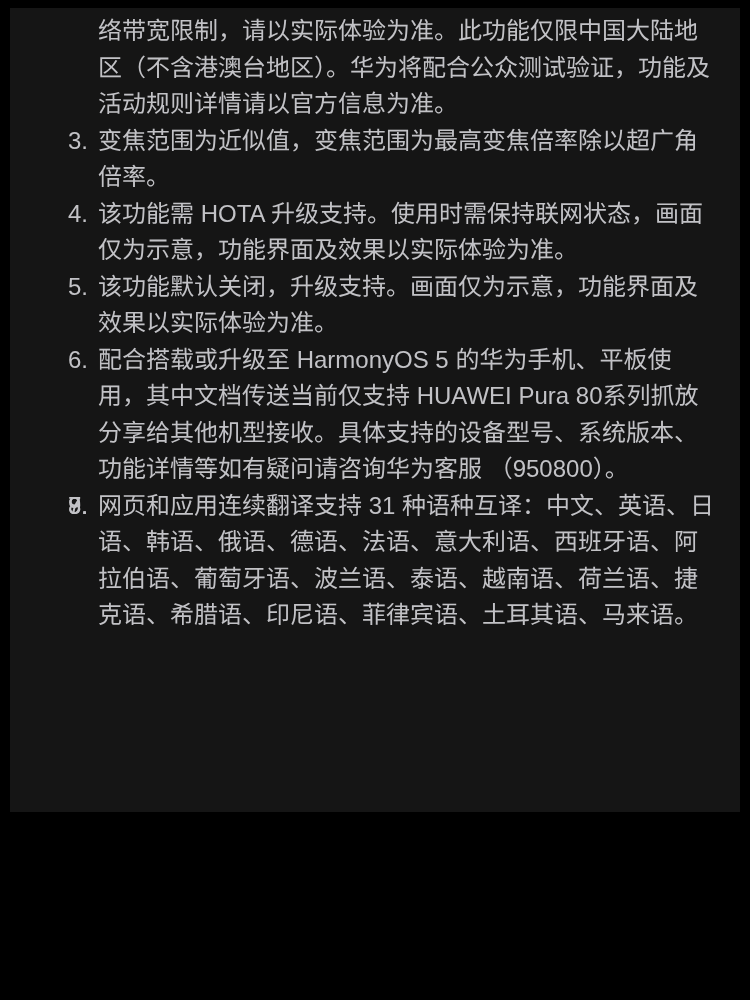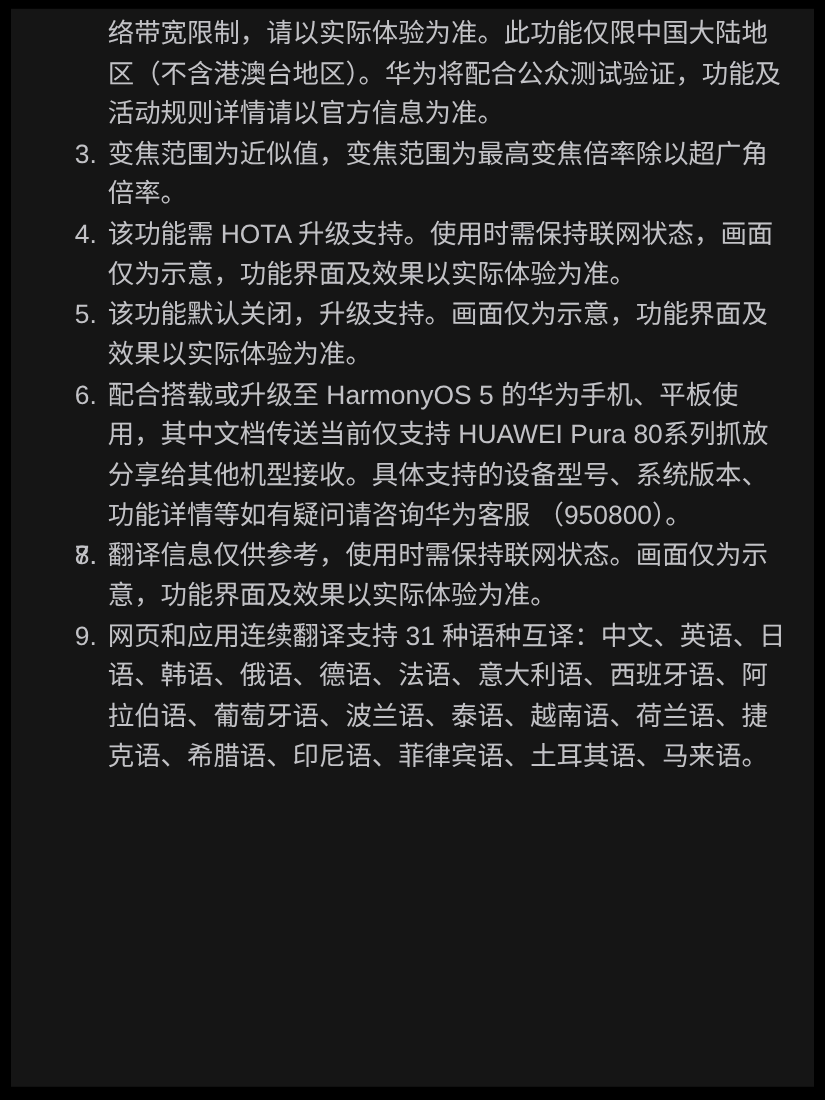--- a/index.html
+++ b/index.html
@@ -12,21 +12,21 @@
     background: #000000;
     position: relative;
     font-family: "Liberation Sans", sans-serif;
     overflow: hidden;
   }
   .page-frame {
     position: absolute;
     left: 10px;
     top: 8px;
     width: 730px;
-    height: 980px;
+    height: 804px;
     background: #151515;
     overflow: hidden;
   }
   .footnotes {
     box-sizing: border-box;
     padding: 5px 24px 0 88px;
     color: #c2c2c6;
     font-size: 24px;
     line-height: 36.5px;
     text-align: left;
@@ -75,21 +75,20 @@
       <span class="fn-num">6.</span>
       <span>配合搭载或升级至 HarmonyOS 5 的华为手机、平板使用，其中文档传送当前仅支持 HUAWEI Pura 80系列抓放分享给其他机型接收。具体支持的设备型号、系统版本、功能详情等如有疑问请咨询华为客服 （950800）。</span>
     </div>
 
     <div class="fn-item">
       <span class="fn-num">7.</span>
     </div>
 
     <div class="fn-item">
       <span class="fn-num">8.</span>
-      <span>翻译信息仅供参考，使用时需保持联网状态。画面仅为示意，功能界面及效果以实际体验为准。</span>
     </div>
 
     <div class="fn-item">
       <span class="fn-num">9.</span>
       <span>网页和应用连续翻译支持 31 种语种互译：中文、英语、日语、韩语、俄语、德语、法语、意大利语、西班牙语、阿拉伯语、葡萄牙语、波兰语、泰语、越南语、荷兰语、捷克语、希腊语、印尼语、菲律宾语、土耳其语、马来语。</span>
     </div>
 
 
   </div>
 </div>

